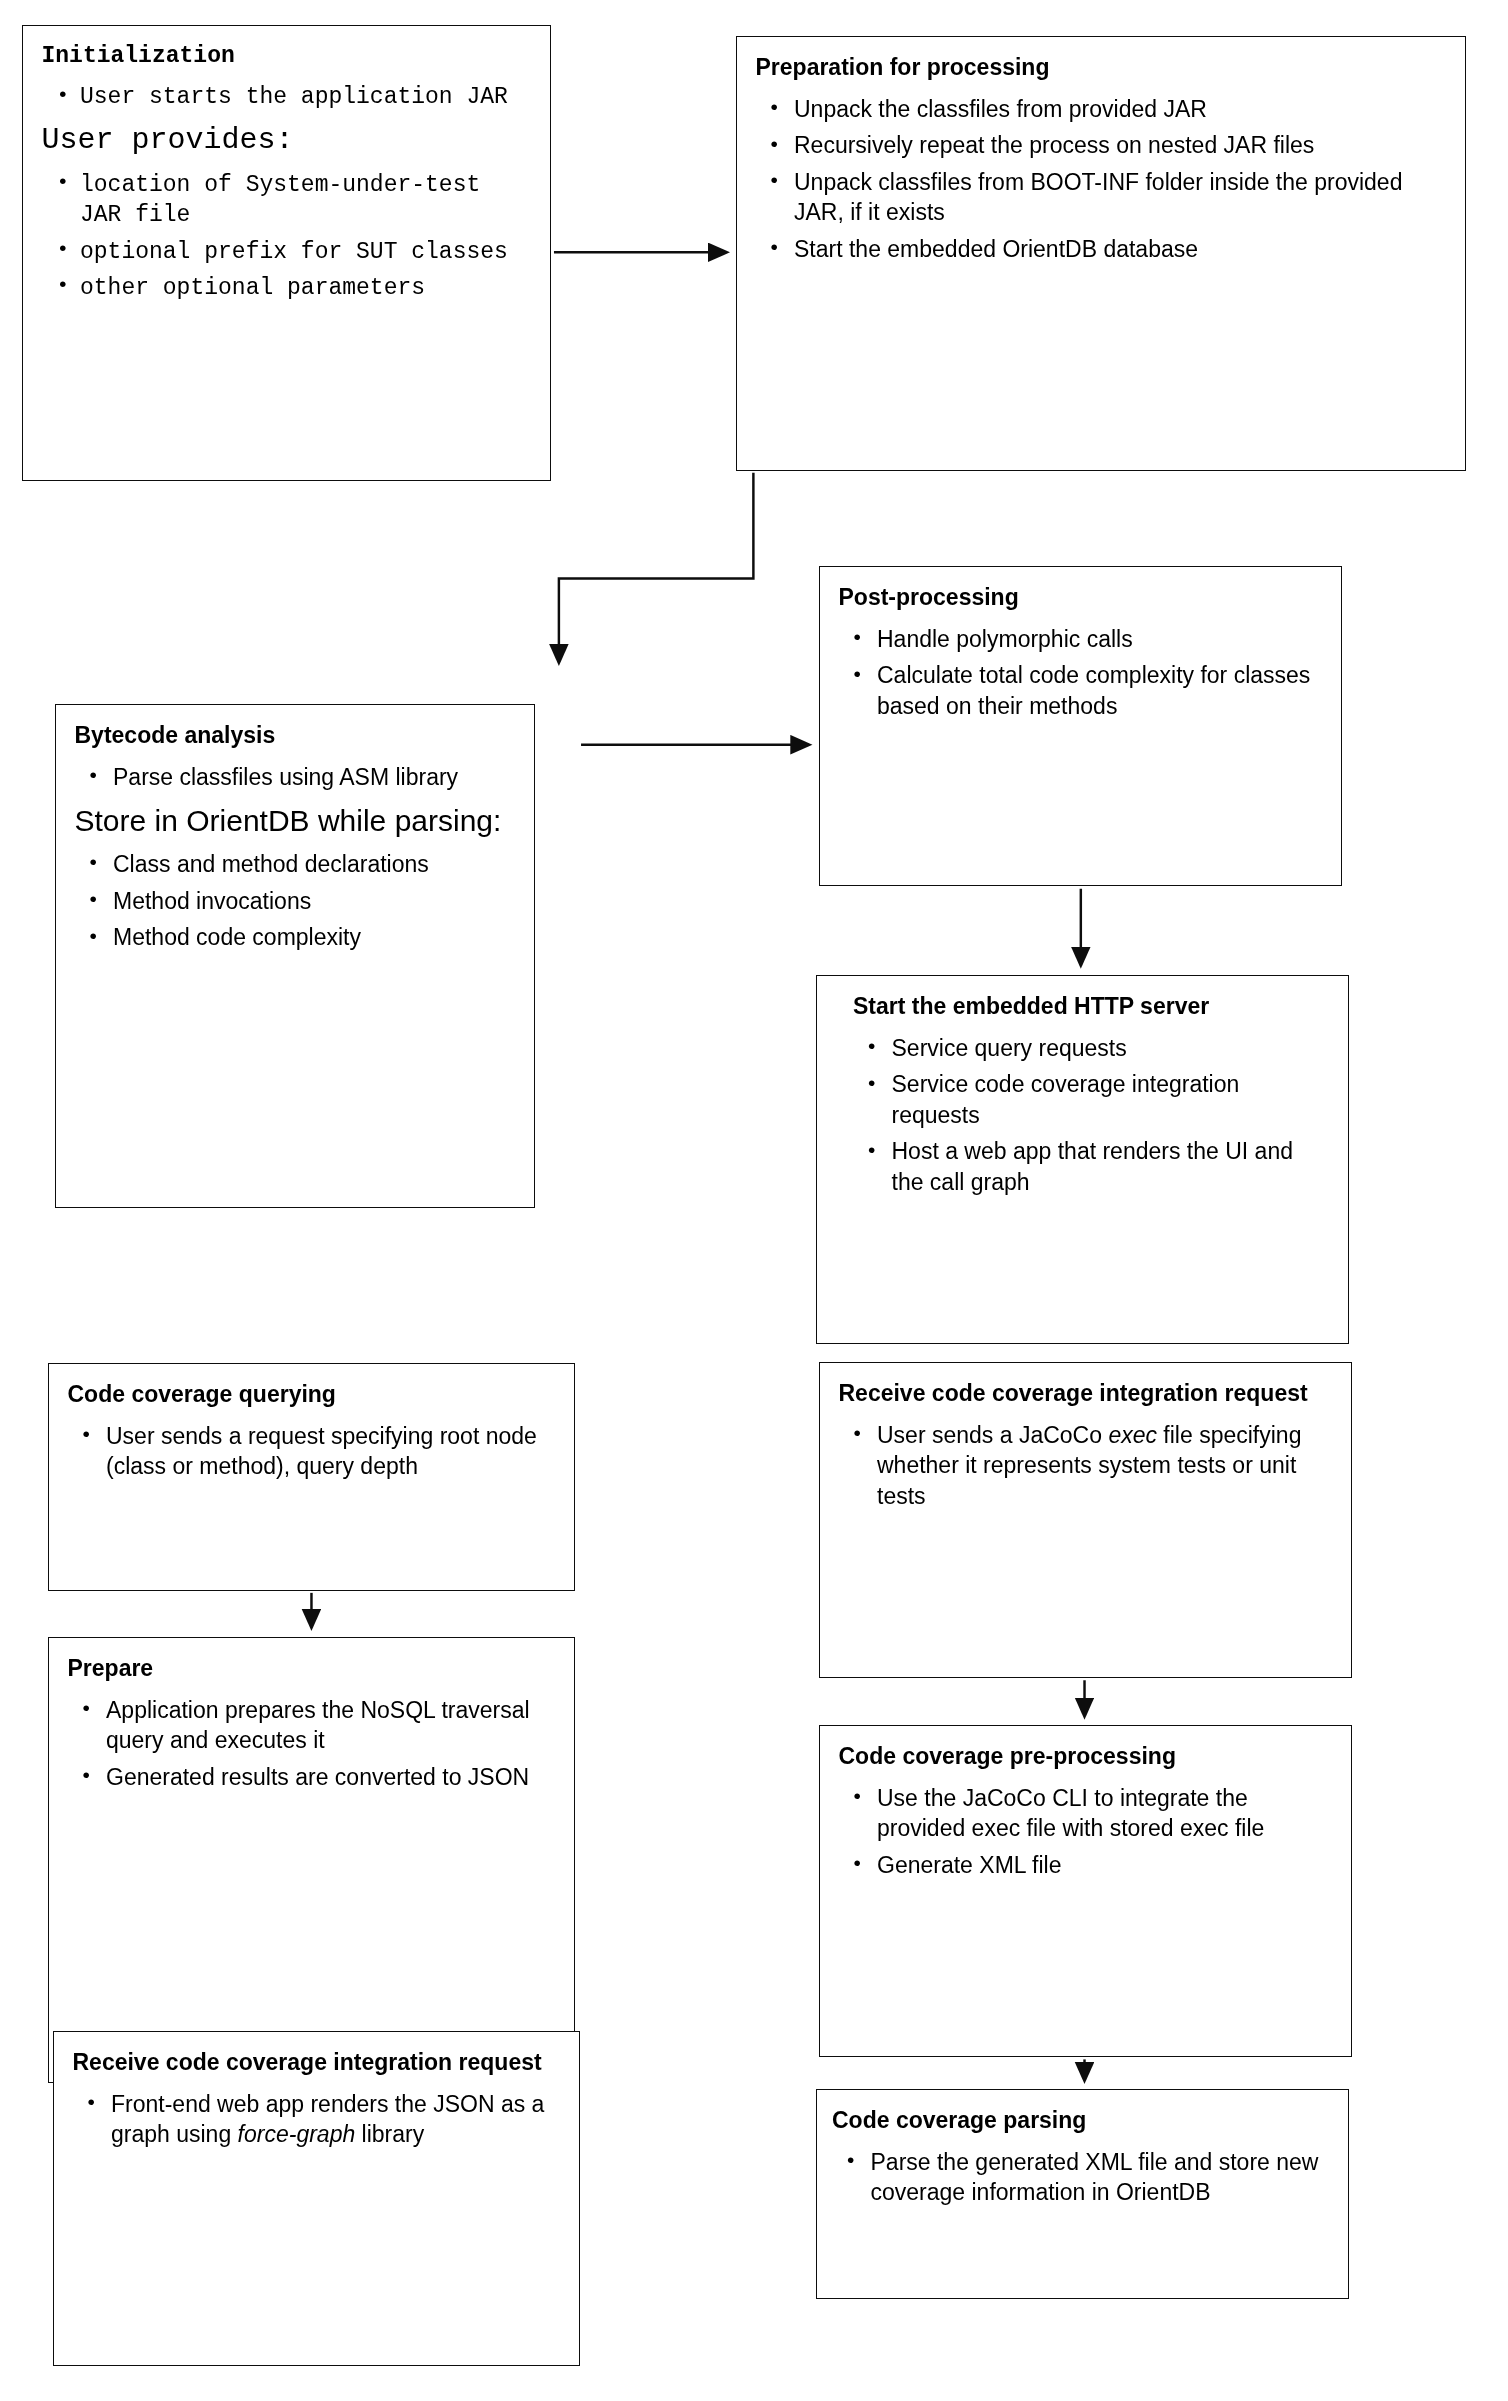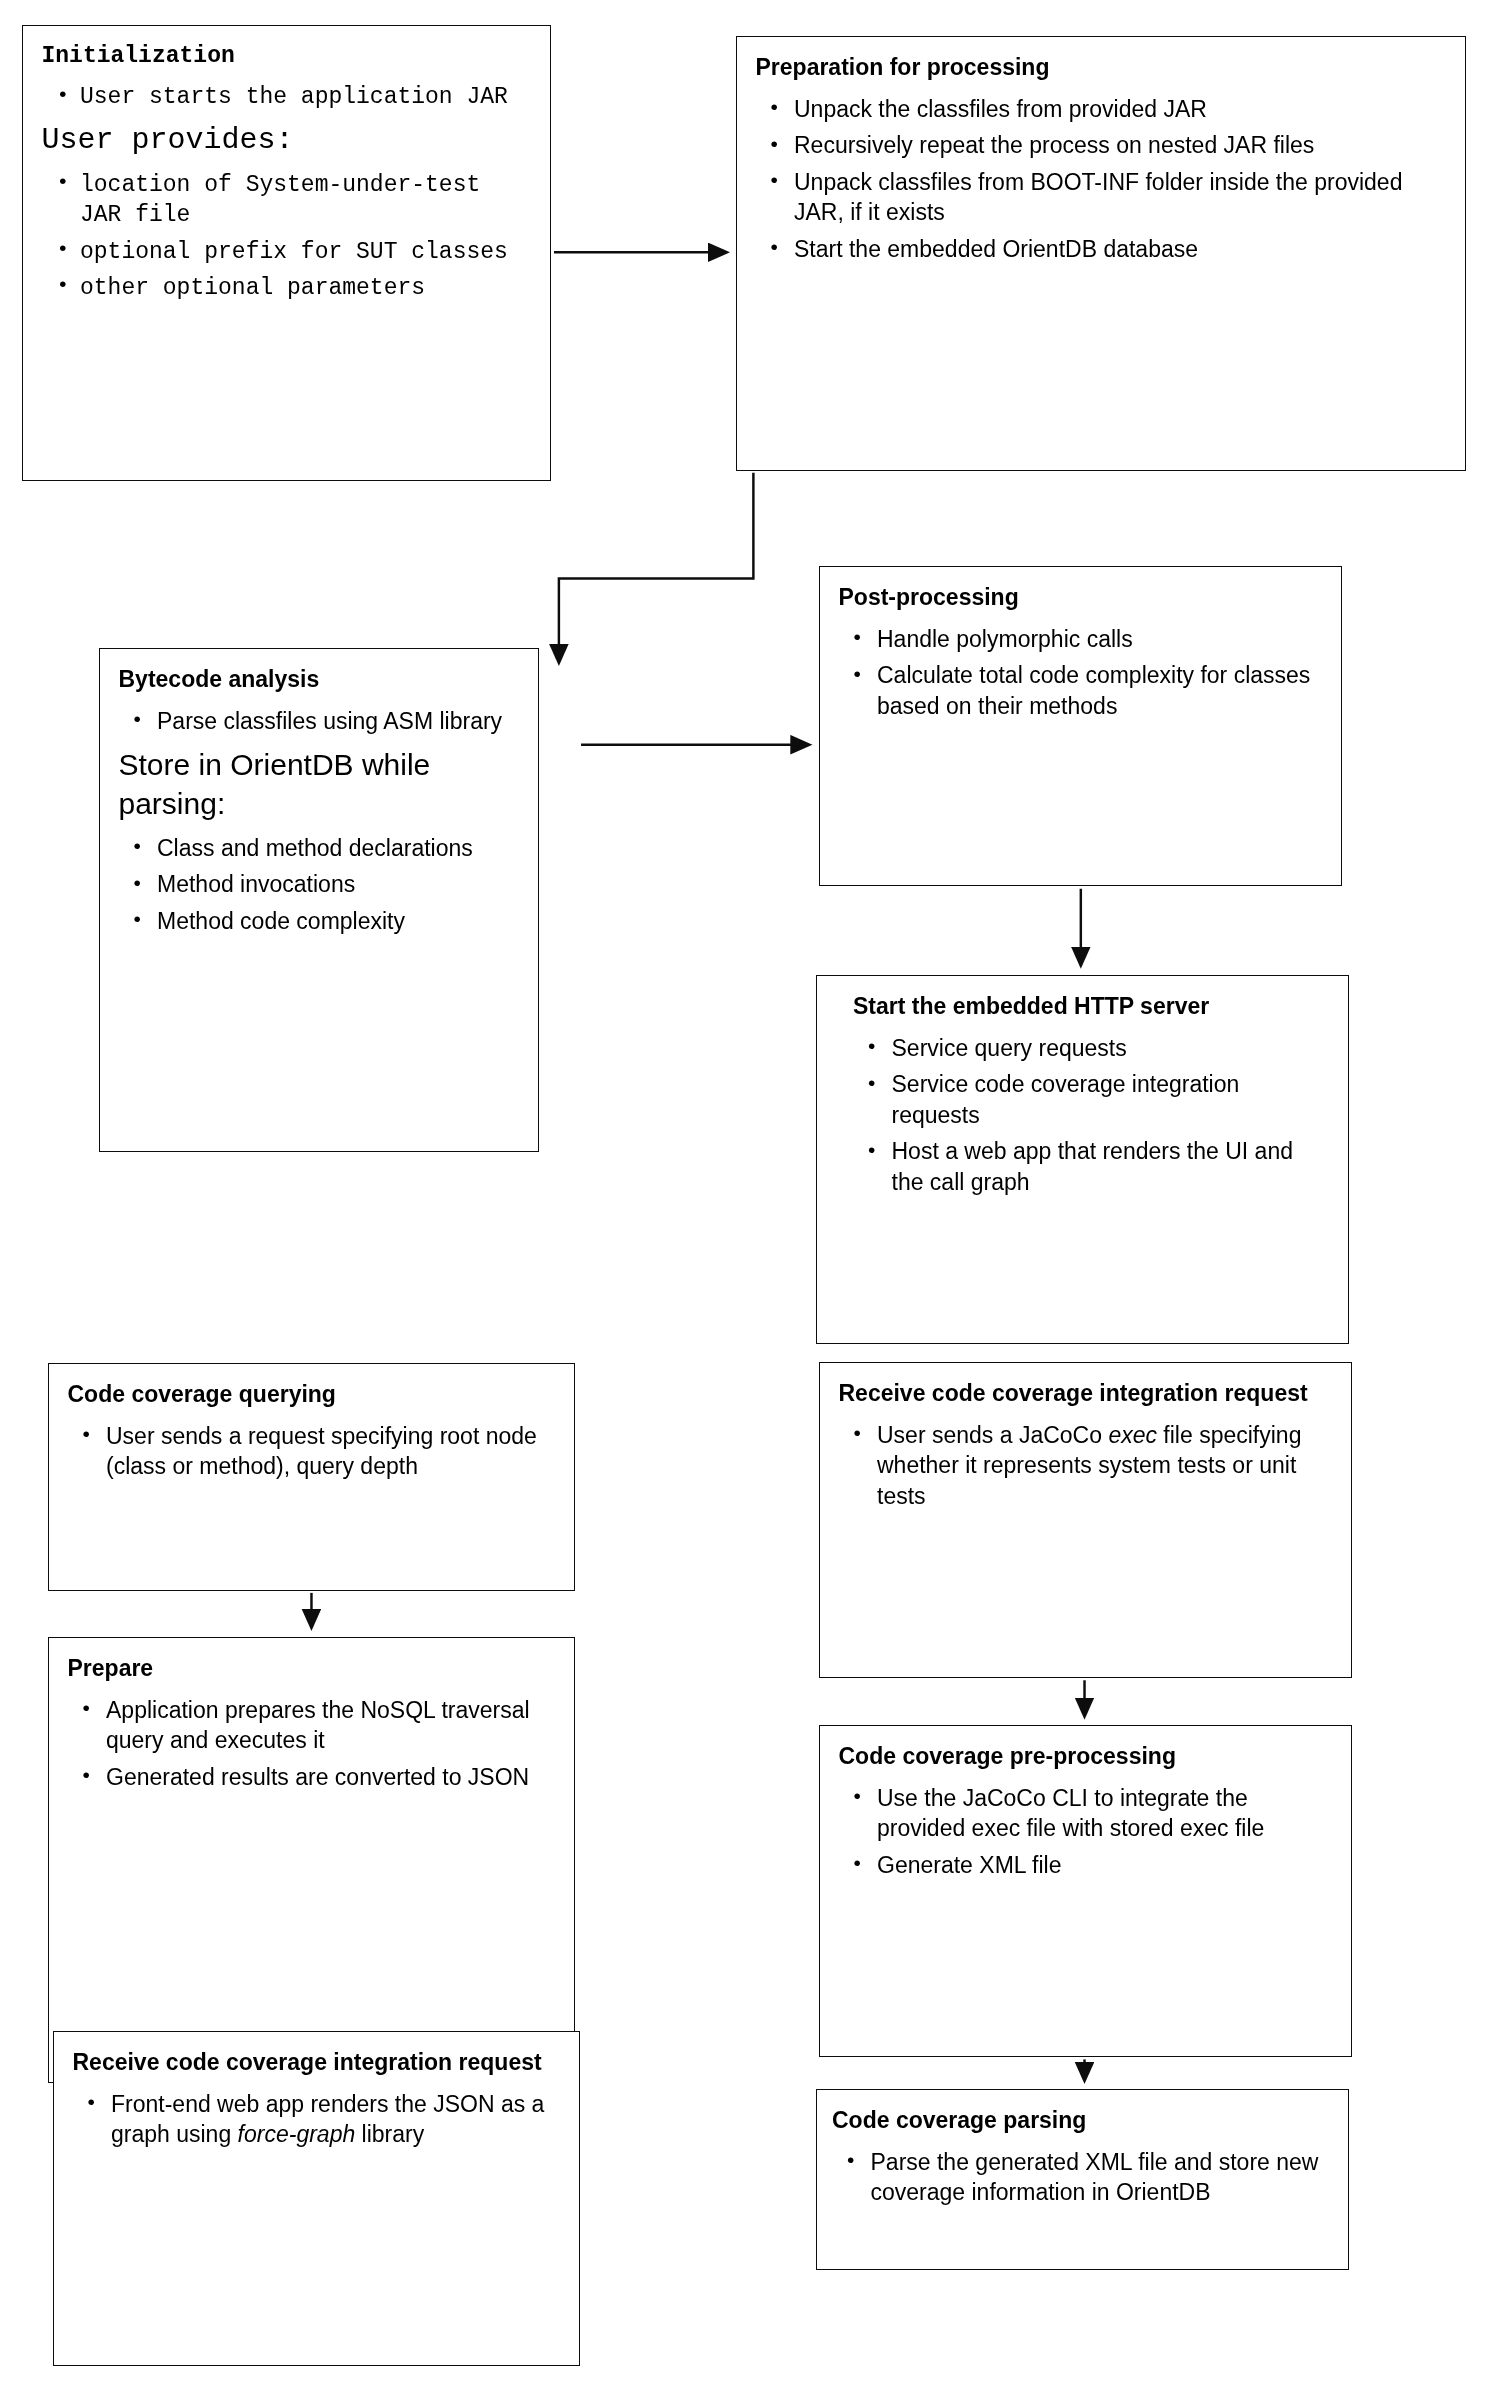--- a/index.html
+++ b/index.html
@@ -61,29 +61,29 @@
     position: absolute;
     left: 0;
     top: 0;
     width: 1508px;
     height: 2401px;
     pointer-events: none;
   }
   
   #box-initialization      { left: 22px;   top: 24.6px;   width: 529px;  height: 456px; font-family: Liberation Mono, monospace; }
   #box-preparation         { left: 736px; top: 36px;   width: 730px; height: 435px; }
-  #box-bytecode            { left: 55px;   top: 648px; width: 440px;  height: 504px; margin-left: 44px; }
+  #box-bytecode            { left: 55px;   top: 704px; width: 480px;  height: 504px; }
   #box-postprocessing      { left: 819px; top: 566px;  width: 523px;  height: 320px; }
   #box-httpserver          { left: 816px; top: 975px; width: 533px;  height: 369px; padding-left: 36px; }
   #box-coverage-querying   { left: 48px;   top: 1363px; width: 527px;  height: 228px; }
   #box-prepare             { left: 48px;   top: 1637px; width: 527px;  height: 446px; }
   #box-receive-front       { left: 53px;   top: 2031px; width: 527px;  height: 335px; }
   #box-receive-integration { left: 819px; top: 1362px; width: 533px;  height: 316px; }
   #box-coverage-pre        { left: 819px; top: 1725px; width: 533px;  height: 332px; }
-  #box-coverage-parsing    { left: 816px; top: 2089px; width: 533px;  height: 181px; padding-left: 15px; }
+  #box-coverage-parsing    { left: 816px; top: 2089px; width: 533px;  height: 210px; padding-left: 15px; }
 </style>
 </head>
 <body>
 
 <div id="canvas">
 
   <svg class="arrows" viewBox="0 0 2450 3901">
     <defs>
       <marker id="ah" markerWidth="10" markerHeight="10" refX="7.5" refY="4" orient="auto" markerUnits="strokeWidth">
         <path d="M0,0 L9,4 L0,8 z" fill="#0d0d0d"></path>

